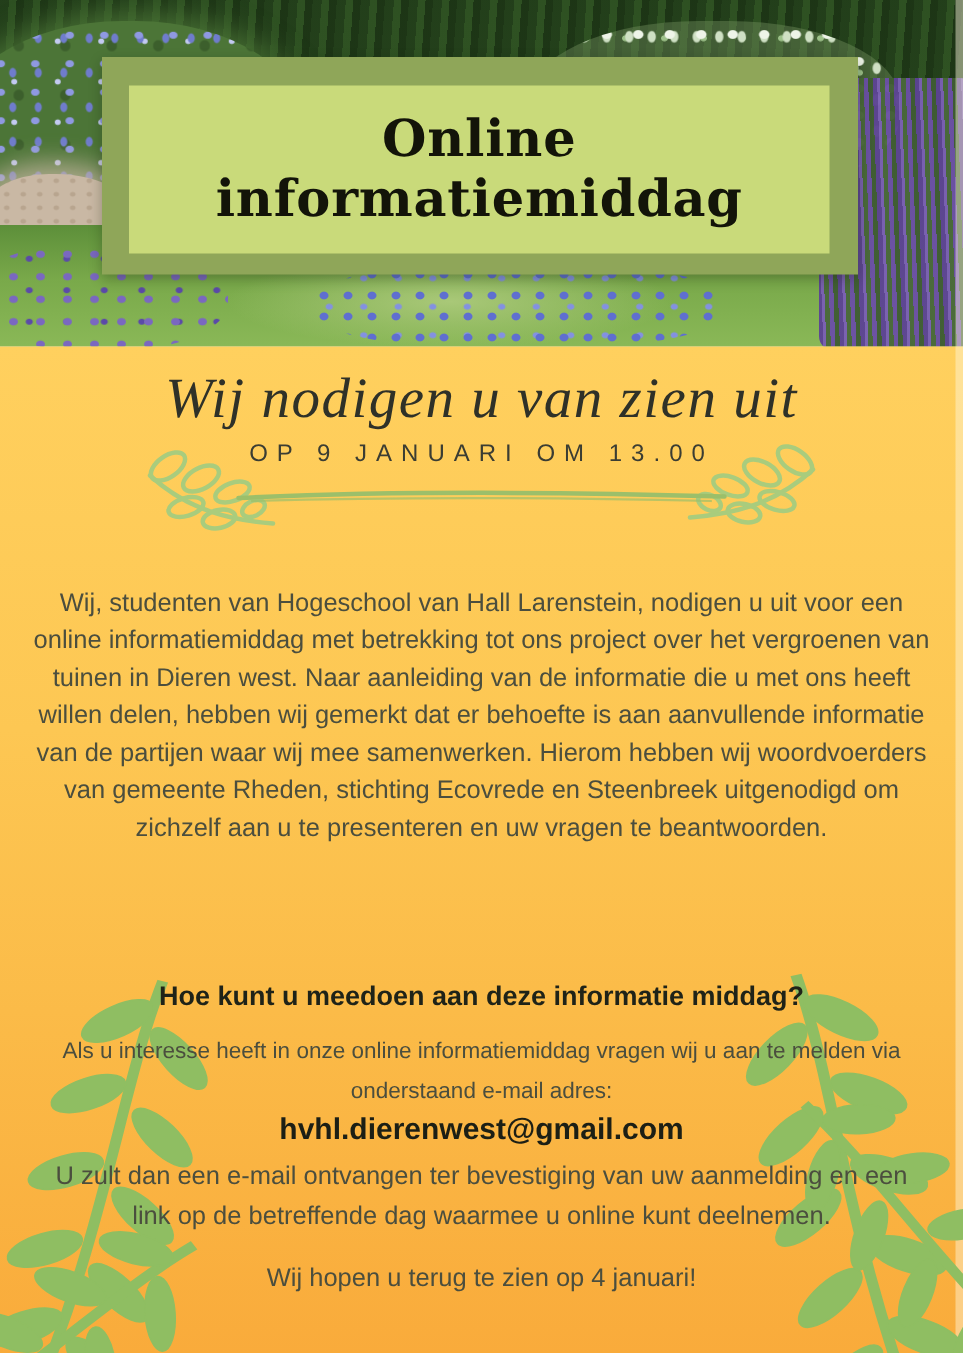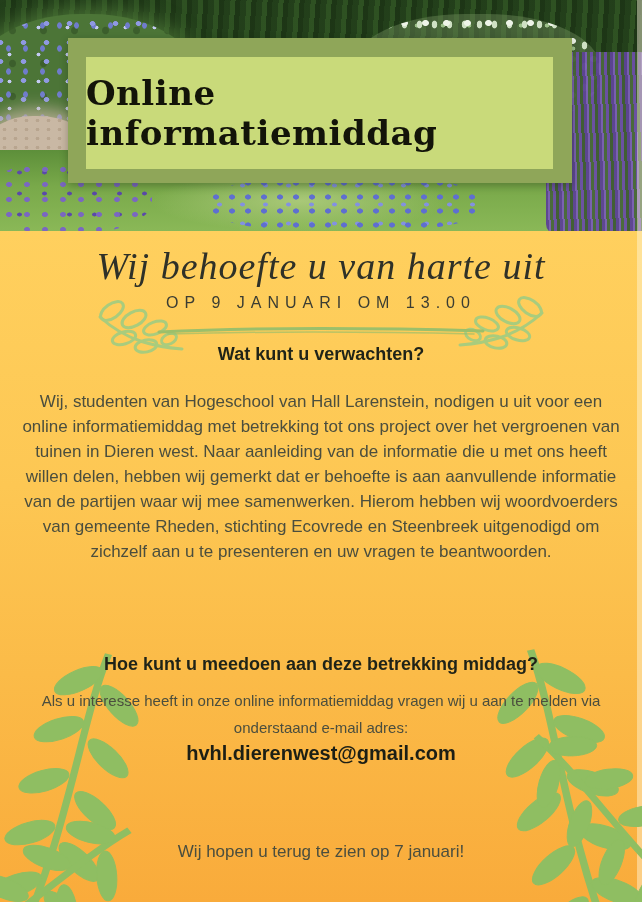--- a/index.html
+++ b/index.html
@@ -46,21 +46,21 @@
     background-image:radial-gradient(#7a68c0 2.6px,transparent 3.3px),
       radial-gradient(#5b4aa8 2px,transparent 2.7px);
     background-size:18px 15px,25px 21px;}
 
   
   .banner{position:absolute;left:68px;top:38px;width:504px;height:145px;background:#8fa659;
     box-shadow:0 3px 8px rgba(20,30,10,.3);}
   .banner-inner{position:absolute;left:18px;top:19px;right:19px;bottom:14px;background:#c9da7a;
     display:flex;align-items:center;justify-content:center;}
   .banner-inner h1{margin:0;font-family:"DejaVu Serif",serif;font-weight:700;font-size:34px;
-    letter-spacing:.5px;color:#131409;}
+    letter-spacing:.5px;color:#131409;text-align:center;}
 
   
   .body-area{position:absolute;left:0;top:231px;width:642px;height:671px;
     background:linear-gradient(180deg,#ffd05e 0%,#fdc753 38%,#fbbb48 66%,#f9ab3b 100%);}
   .edge-strip{position:absolute;right:0;top:0;width:5px;height:902px;
     background:rgba(255,248,224,.45);}
 
   .txt{position:absolute;left:0;width:642px;text-align:center;z-index:2;}
   .script-heading{top:13px;font-family:"Liberation Serif",serif;font-style:italic;
     font-size:38px;color:#2f3128;letter-spacing:1px;}
@@ -157,34 +157,34 @@
       </svg>
     <svg class="doodle doodle-right" viewBox="0 0 92 60">
         <use href="#doodle-branch"></use>
       </svg>
 
     <svg class="rule-wrap" width="330" height="12" viewBox="0 0 330 12">
       <path d="M3 7 C 110 2, 220 3, 327 6" stroke="currentColor" stroke-width="3" fill="none" stroke-linecap="round"></path>
       <path d="M12 9 C 120 6, 230 7, 318 9" stroke="currentColor" stroke-width="1.5" fill="none" opacity="0.7" stroke-linecap="round"></path>
     </svg>
 
-    <div class="txt script-heading">Wij behoefte u van harte uit</div>
+    <div class="txt script-heading">Wij nodigen u van zien uit</div>
 
     <div class="txt date-line">OP 9 JANUARI OM 13.00</div>
 
-    <h2 class="txt h-expect">Wat kunt u verwachten?</h2>
 
     <div class="txt para-1">
       <p>Wij, studenten van Hogeschool van Hall Larenstein, nodigen u uit voor een online informatiemiddag met betrekking tot ons project over het vergroenen van tuinen in Dieren west. Naar aanleiding van de informatie die u met ons heeft willen delen, hebben wij gemerkt dat er behoefte is aan aanvullende informatie van de partijen waar wij mee samenwerken. Hierom hebben wij woordvoerders van gemeente Rheden, stichting Ecovrede en Steenbreek uitgenodigd om zichzelf aan u te presenteren en uw vragen te beantwoorden.</p>
     </div>
 
-    <h2 class="txt h-join">Hoe kunt u meedoen aan deze betrekking middag?</h2>
+    <h2 class="txt h-join">Hoe kunt u meedoen aan deze informatie middag?</h2>
 
     <div class="txt para-join1">Als u interesse heeft in onze online informatiemiddag vragen wij u aan te melden via onderstaand e-mail adres:</div>
 
     <div class="txt email-line">hvhl.dierenwest@gmail.com</div>
 
+    <div class="txt para-join2">U zult dan een e-mail ontvangen ter bevestiging van uw aanmelding en een link op de betreffende dag waarmee u online kunt deelnemen.</div>
 
-    <div class="txt closing-line">Wij hopen u terug te zien op 7 januari!</div>
+    <div class="txt closing-line">Wij hopen u terug te zien op 4 januari!</div>
   </div>
 
   <div class="edge-strip"></div>
 </div>
 
 </body></html>

